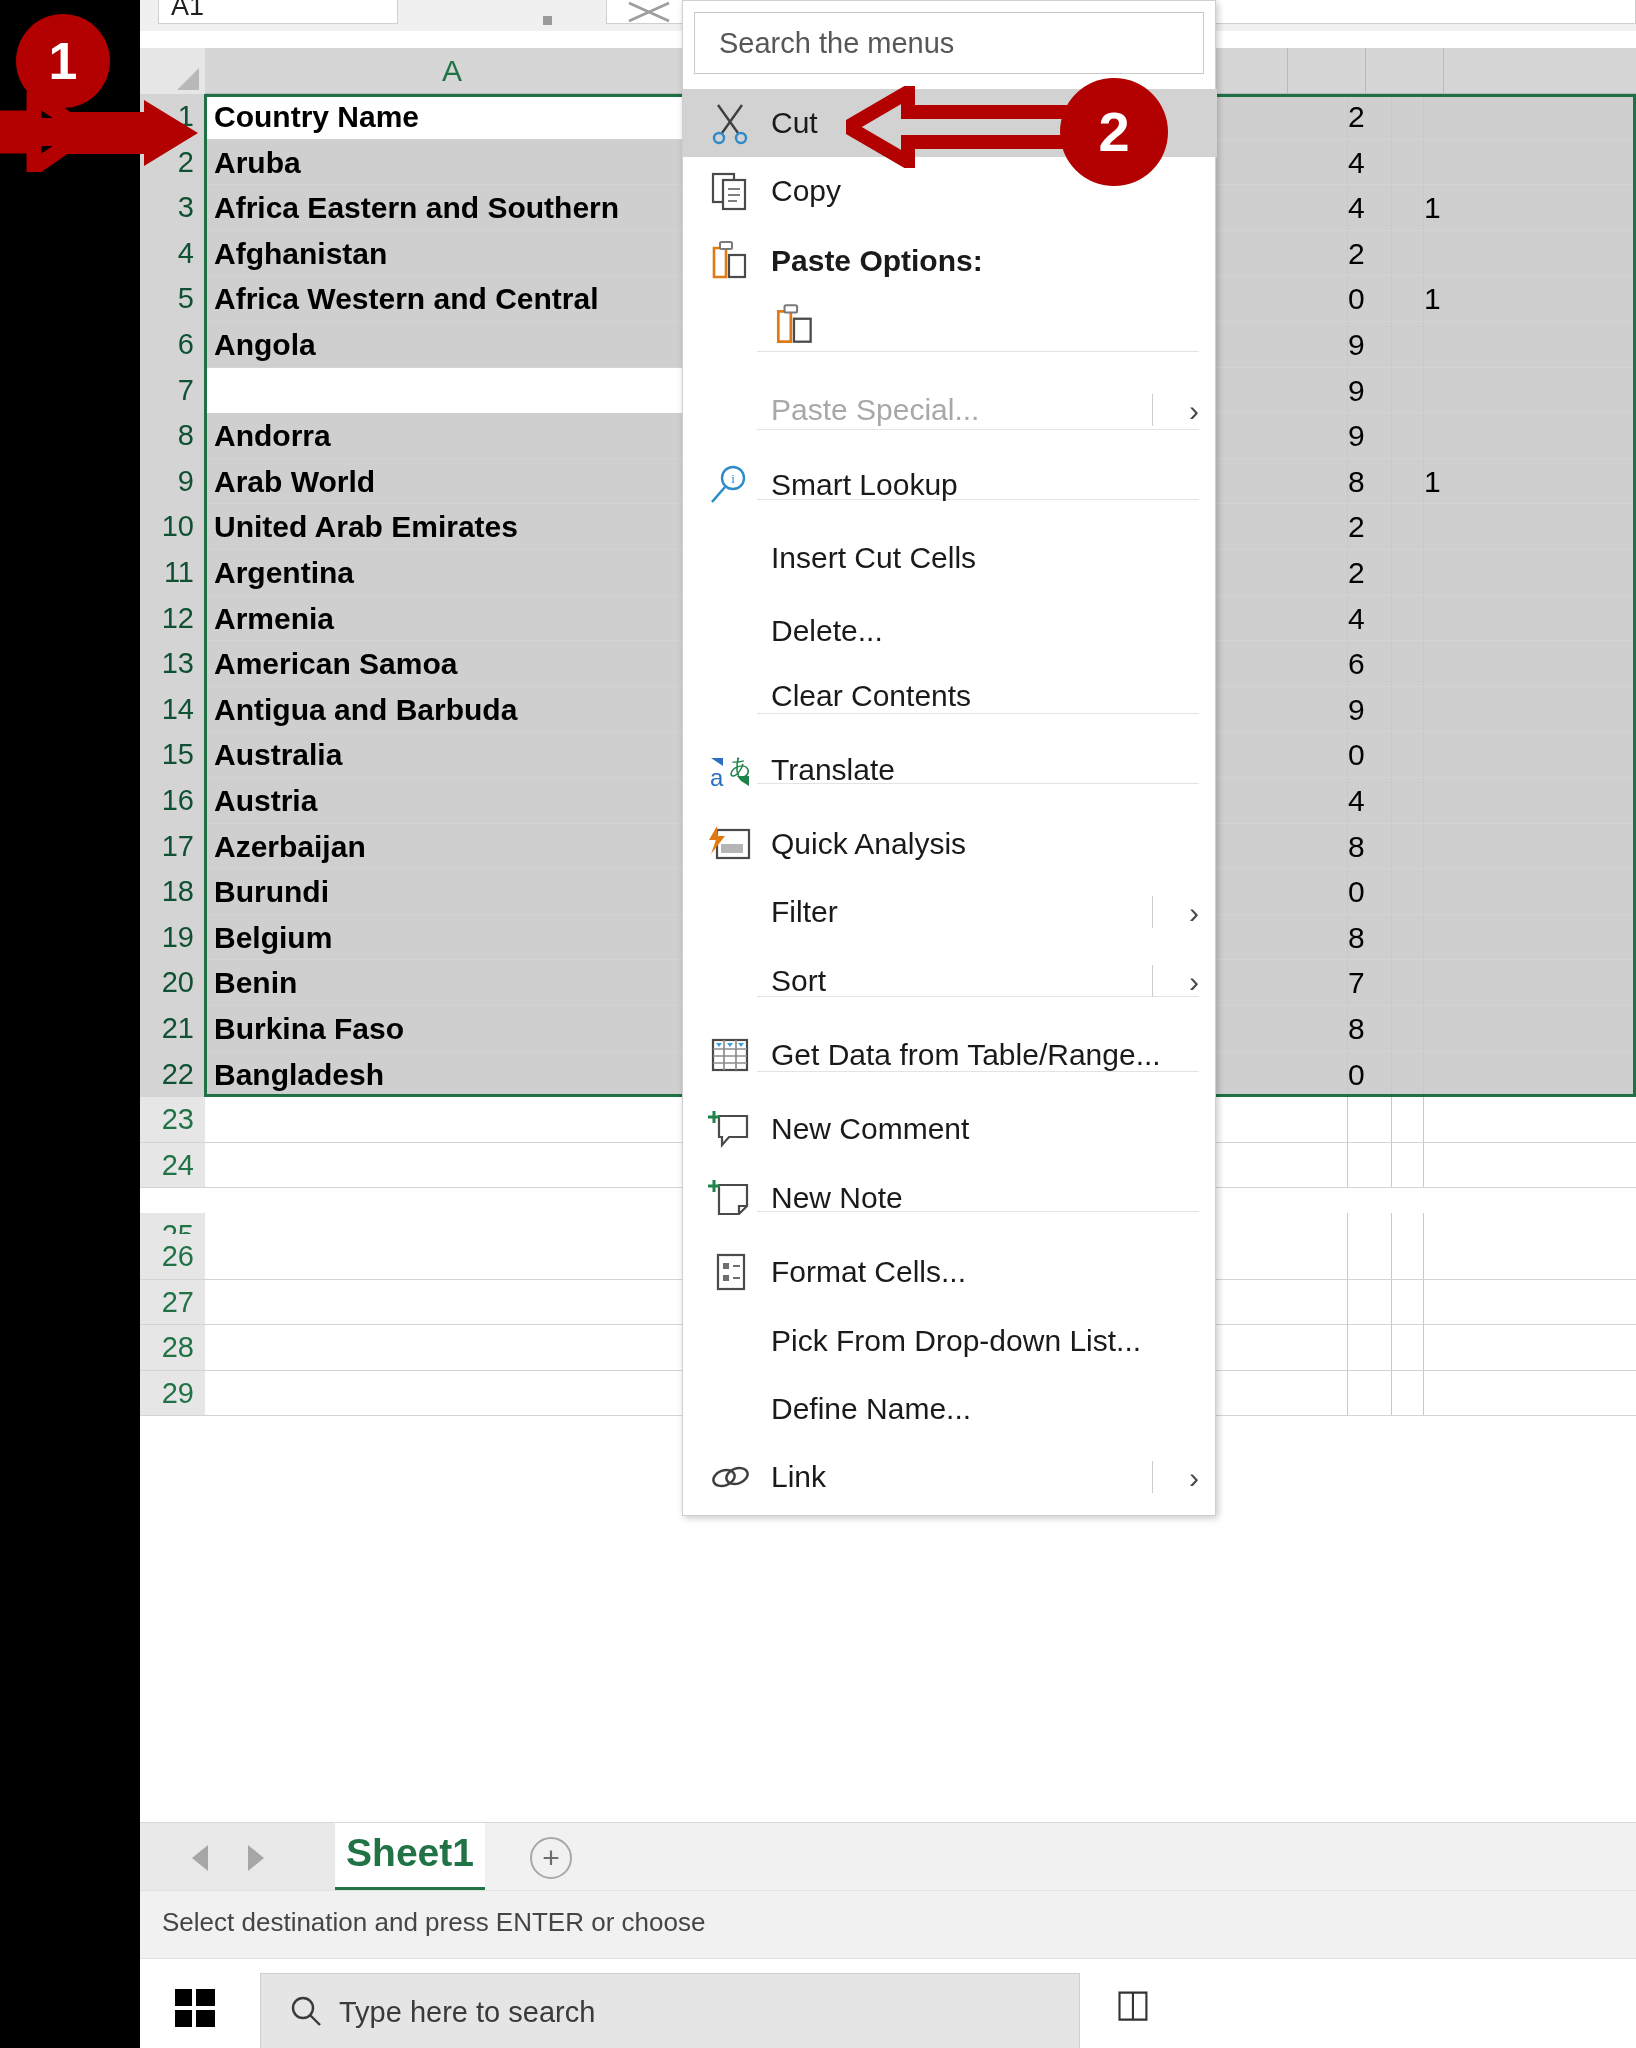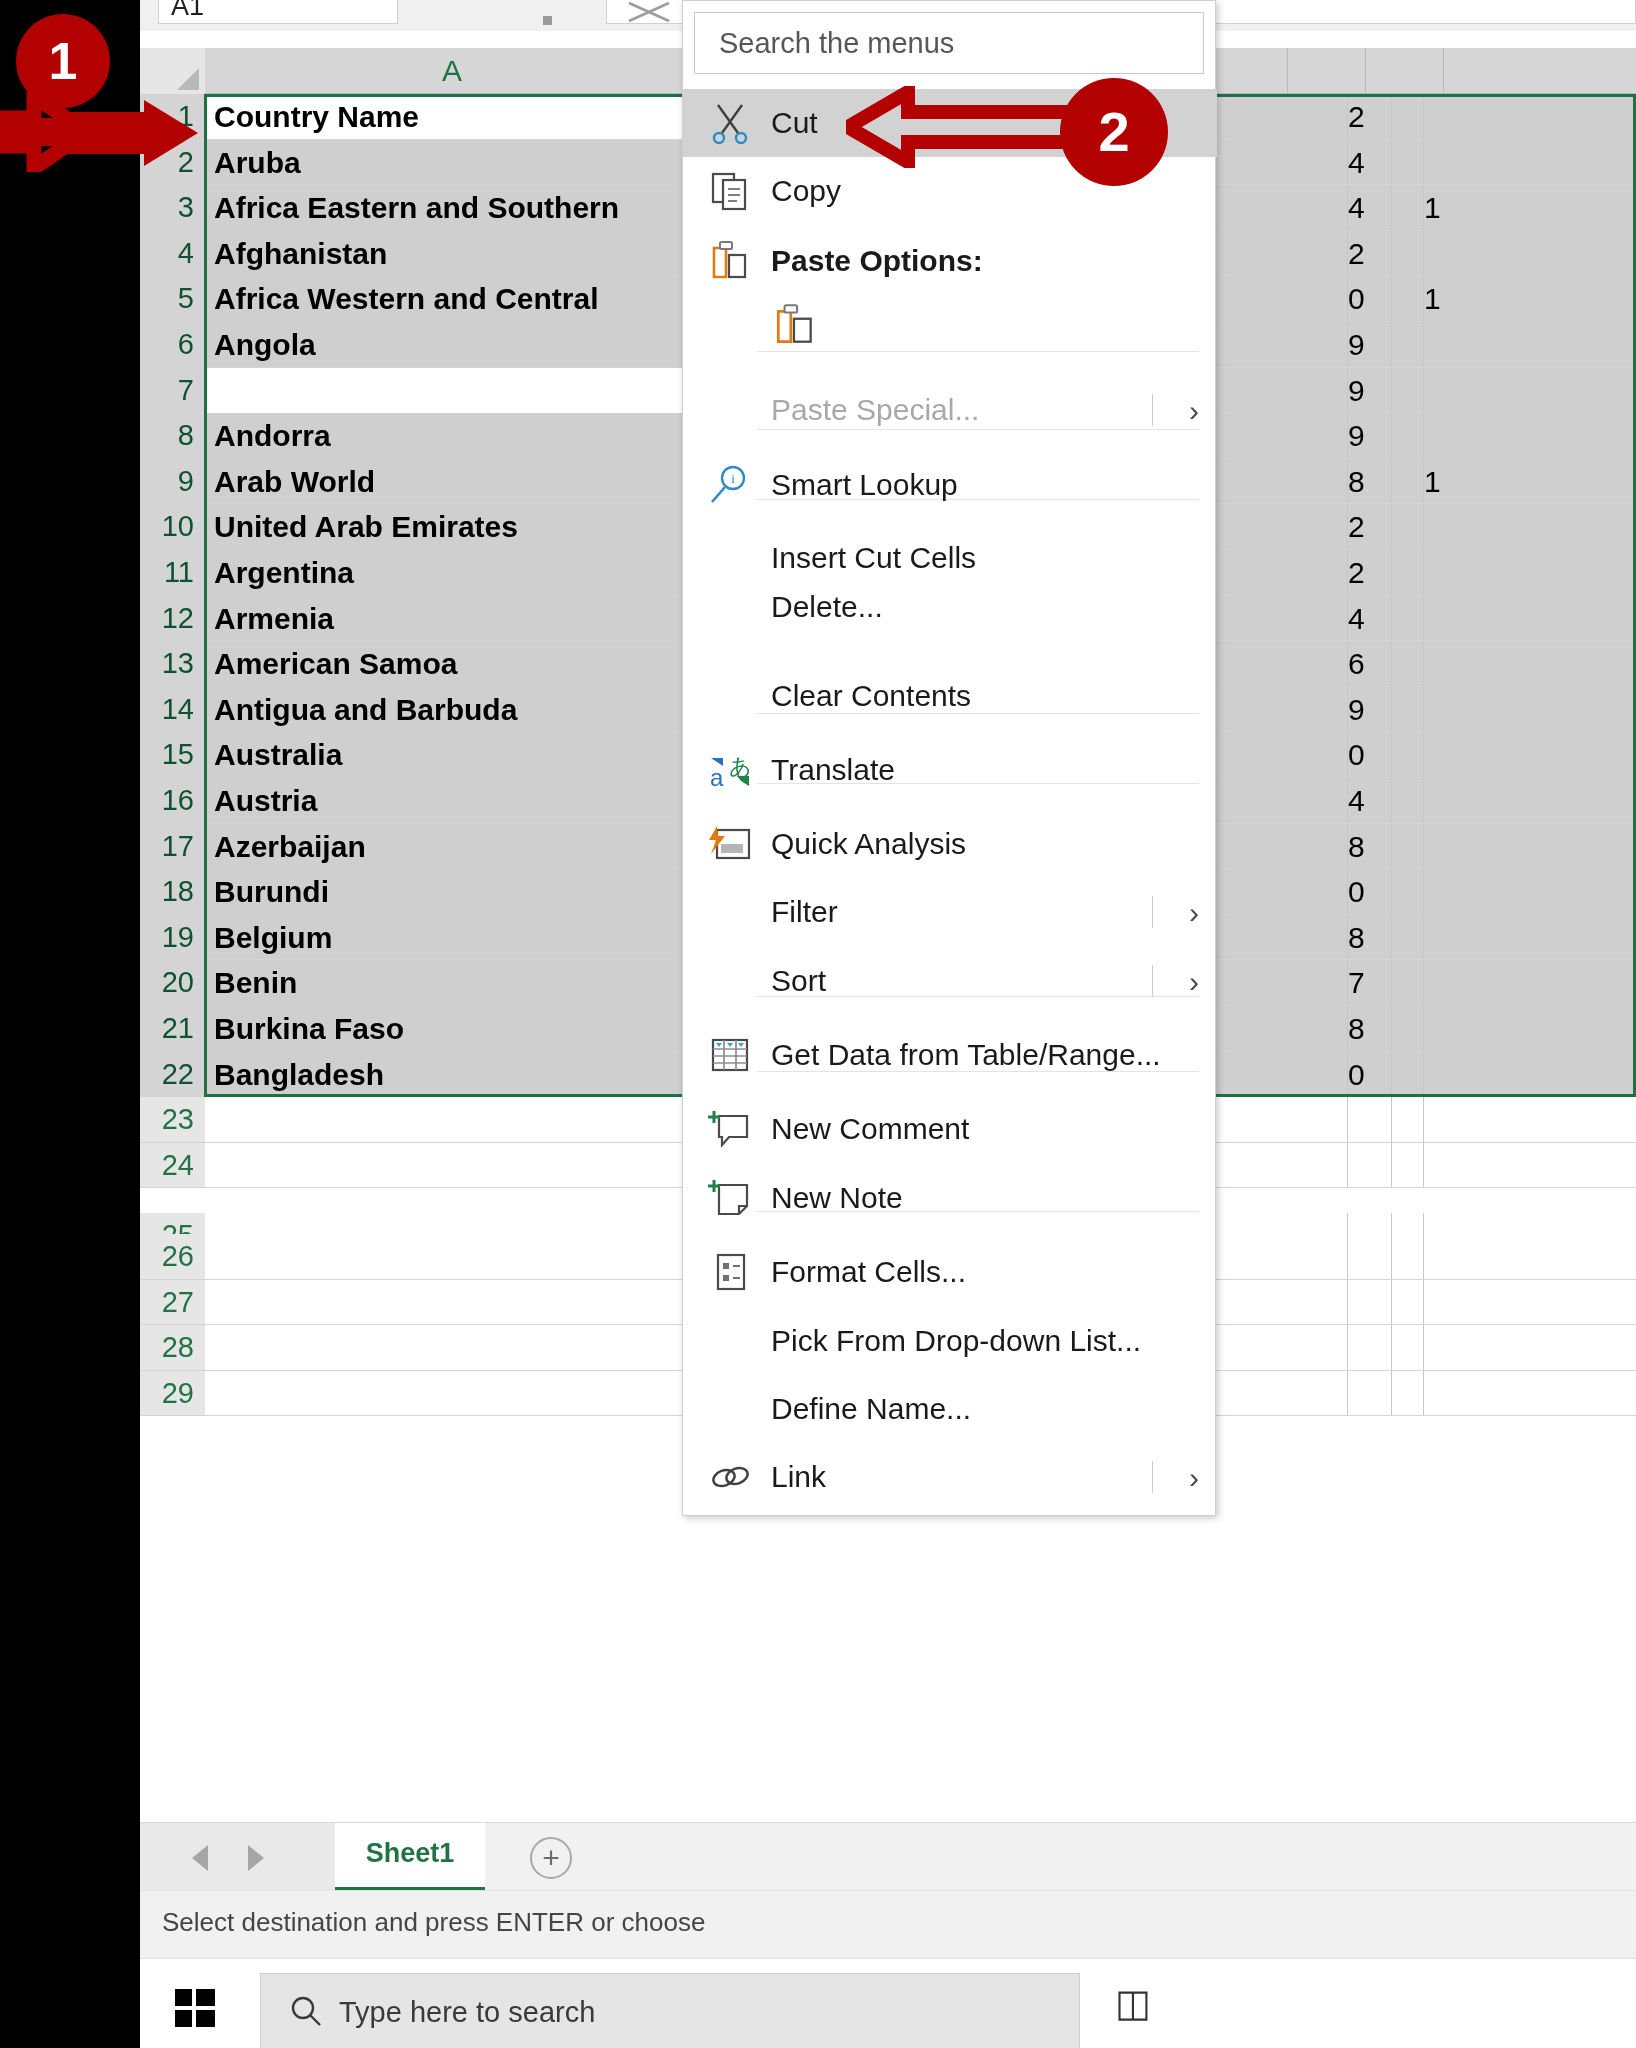--- a/index.html
+++ b/index.html
@@ -138,21 +138,21 @@
     background: #f1f1f1; border-top: 1px solid #d8d8d8;
   }
   .navbtns { position: absolute; left: 0; top: 0; width: 195px; height: 68px; background:#e9e9e9;}
   .navleft { position:absolute; left:52px; top:22px; width:0;height:0;
     border-top:13px solid transparent;border-bottom:13px solid transparent;border-right:16px solid #a6a6a6;}
   .navright { position:absolute; left:108px; top:22px; width:0;height:0;
     border-top:13px solid transparent;border-bottom:13px solid transparent;border-left:16px solid #a6a6a6;}
   .sheettab {
     position: absolute; left: 195px; top: 0; width: 150px; height: 68px;
     background: #ffffff; border-bottom: 4px solid #217346;
-    color: #217346; font-weight: bold; font-size: 27px;
+    color: #217346; font-weight: bold; font-size: 39px;
     text-align: center; line-height: 60px;
   }
   .addsheet {
     position: absolute; left: 390px; top: 14px; width: 42px; height: 42px;
     border: 2px solid #a8a8a8; border-radius: 50%;
     color: #6d6d6d; font-size: 30px; text-align: center; line-height: 38px;
   }
   .tabfill { position:absolute; left:345px; top:0; width:1151px; height:68px; background:#e9e9e9; z-index:-1;}
 
   
@@ -696,21 +696,21 @@
       <circle cx="26" cy="15" r="11" stroke="#2e8bc9" stroke-width="2.4" fill="none"></circle>
       <path d="M18 24 L5 39" stroke="#2e8bc9" stroke-width="2.6"></path>
       <text x="26" y="20" font-size="13" text-anchor="middle" fill="#2e8bc9" font-family="serif">i</text>
     </svg>
         </span>
         <span class="lbl">Smart Lookup</span>
       </div>
       <div class="mi" style="top: 523px;">
         <span class="lbl">Insert Cut Cells</span>
       </div>
-      <div class="mi" style="top: 572px;">
+      <div class="mi" style="top: 596px;">
         <span class="lbl">Delete...</span>
       </div>
       <div class="mi" style="top: 661px;">
         <span class="lbl">Clear Contents</span>
       </div>
       <div class="mi" style="top: 735px;">
         <span class="ico">
           <svg viewBox="0 0 46 44">
       <text x="3" y="38" font-size="24" fill="#2a6fc0" font-family="sans-serif">a</text>
       <path d="M4 10 L16 10 L16 18 L10 14 Z" fill="#2a6fc0"></path>

